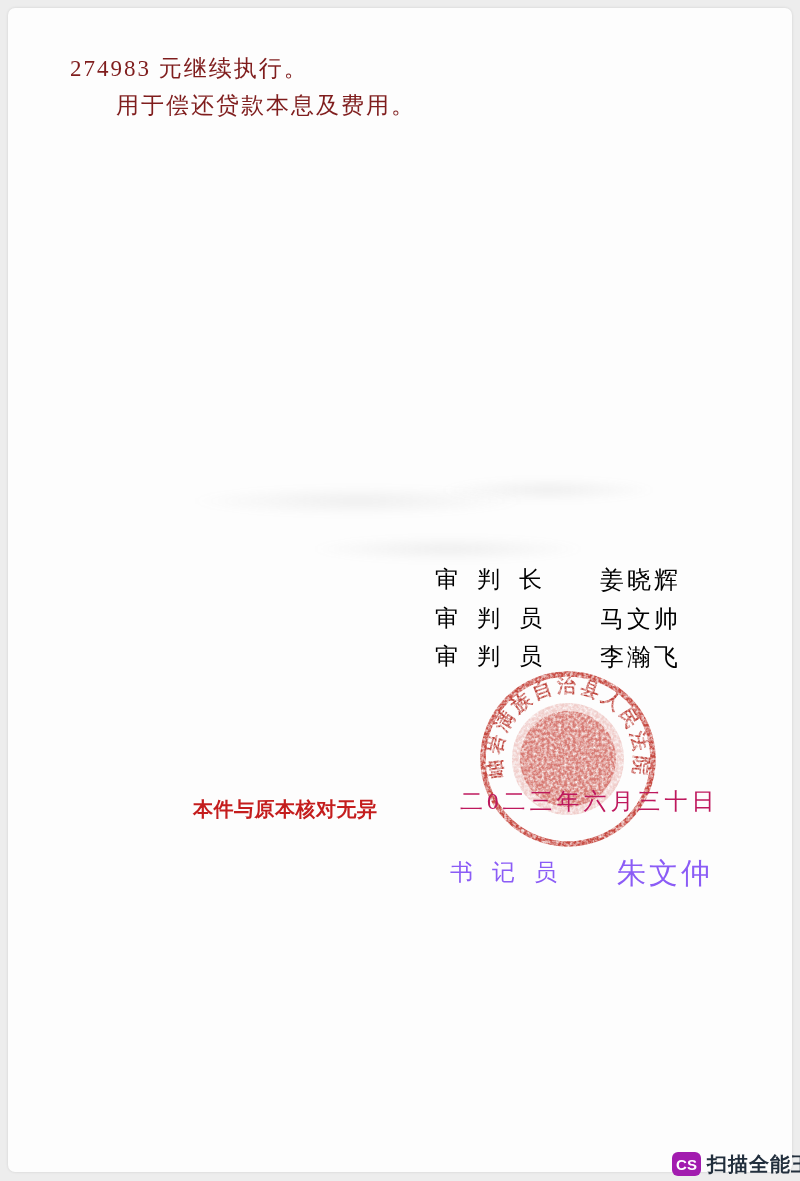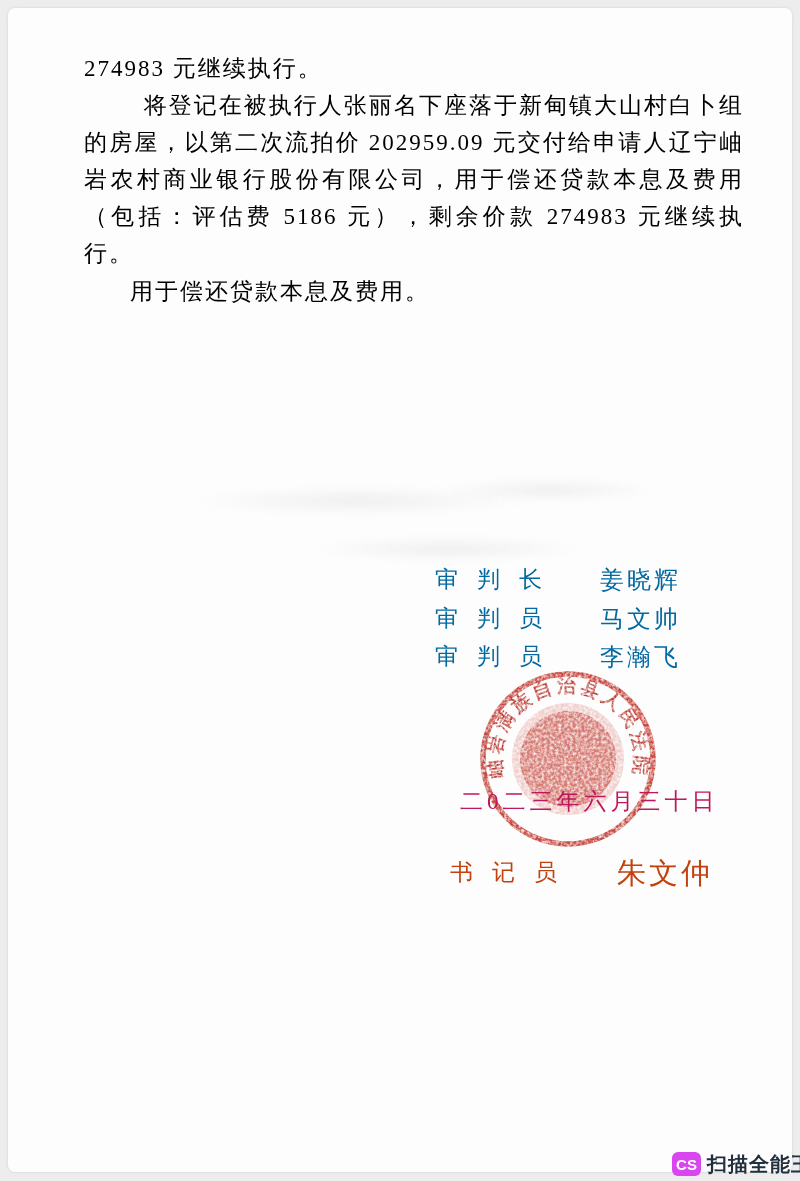--- a/index.html
+++ b/index.html
@@ -13,43 +13,43 @@
   .paper{
     position:absolute;
     left:8px;top:8px;
     width:784px;height:1164px;
     background:#fdfdfd;
     border-radius:7px;
     box-shadow:0 0 3px rgba(0,0,0,0.12);
   }
   .body-text{
     position:absolute;
-    left:76px;top:42px;
+    left:62px;top:42px;
     width:660px;
     font-size:23px;
     line-height:37.1px;
     letter-spacing:2px;
-    color:#000000;
+    color:#7f1d1d;
     text-align:justify;
   }
   .body-text p{margin:0;}
   .body-text p.indent-2{text-indent:2em;}
   .body-text p.indent-25{text-indent:2.6em;}
 
   .judges{
     position:absolute;
     left:427px;top:553px;
     width:300px;
   }
   .judge-row{
     position:relative;
     height:38.5px;
     line-height:38.5px;
     font-size:23px;
-    color:#0369a1;
+    color:#000000;
     white-space:nowrap;
   }
   .judge-row .jtitle{letter-spacing:19px;display:inline-block;}
   .judge-row .jname{
     position:absolute;left:165px;top:0;
     font-size:24px;letter-spacing:3px;
   }
 
   .stamp{
     position:absolute;
@@ -75,21 +75,21 @@
     font-weight:bold;
     letter-spacing:0.5px;
     color:#c41d1d;
     z-index:2;
     white-space:nowrap;
   }
   .clerk-row{
     position:absolute;
     left:442px;top:846px;
     height:38px;line-height:38px;
-    font-size:23px;color:#c2410c;
+    font-size:23px;color:#8b5cf6;
     z-index:2;white-space:nowrap;
   }
   .clerk-row .jtitle{letter-spacing:19px;display:inline-block;}
   .clerk-row .jname{
     position:absolute;left:167px;top:0;
     font-size:29px;letter-spacing:3px;
   }
 
   .artifact{
     position:absolute;
@@ -107,21 +107,21 @@
     left:664px;top:1143px;
     height:26px;
     display:flex;
     align-items:center;
     white-space:nowrap;
   }
   .wm-badge{
     display:inline-flex;
     align-items:center;justify-content:center;
     width:29px;height:24px;
-    background:#d946ef;
+    background:#a21caf;
     border-radius:6px;
     color:#ffffff;
     font-family:"Liberation Sans","DejaVu Sans",sans-serif;
     font-weight:bold;
     font-size:15px;
     letter-spacing:0;
   }
   .wm-label{
     margin-left:6px;
     color:#222f3d;
@@ -131,21 +131,20 @@
     letter-spacing:1px;
   }
 </style>
 </head>
 <body>
 
 <div class="paper">
 
   <div class="body-text">
     <p>274983 元继续执行。</p>
-    <p class="indent-25">将登记在被执行人张丽名下座落于新甸镇大山村白卜组的房屋，以第二次流拍价 202959.09 元交付给申请人辽宁岫岩农村商业银行股份有限公司，用于偿还贷款本息及费用（包括：评估费 5186 元），剩余价款 274983 元继续执行。</p>
     <p class="indent-2">用于偿还贷款本息及费用。</p>
   </div>
 
   <div class="artifact a1"></div>
   <div class="artifact a2"></div>
   <div class="artifact a3"></div>
 
   <div class="judges">
     <div class="judge-row">
       <span class="jtitle">审判长</span>
@@ -176,20 +175,21 @@
     <g filter="url(#stampNoise)">
       <circle cx="92" cy="92" r="85" fill="none" stroke="#c23a31" stroke-width="5.5"></circle>
       <circle cx="92" cy="92" r="56" fill="#d4685e" opacity="0.35"></circle>
       <circle cx="92" cy="92" r="48" fill="#c84a40" opacity="0.7"></circle>
       <text font-size="19" letter-spacing="3.5" fill="#b93129" font-weight="bold" font-family="'Liberation Serif','DejaVu Serif',serif">
         <textPath href="#sealArc" xlink:href="#sealArc" startOffset="50%" text-anchor="middle">岫岩满族自治县人民法院</textPath>
       </text>
     </g>
   </svg>
 
+  <div class="cert-note">本件与原本核对无异</div>
 
   <div class="ruling-date">二0二三年六月三十日</div>
 
   <div class="clerk-row">
     <span class="jtitle">书记员</span>
     <span class="jname">朱文仲</span>
   </div>
 
   <div class="watermark">
     <span class="wm-badge">CS</span>

